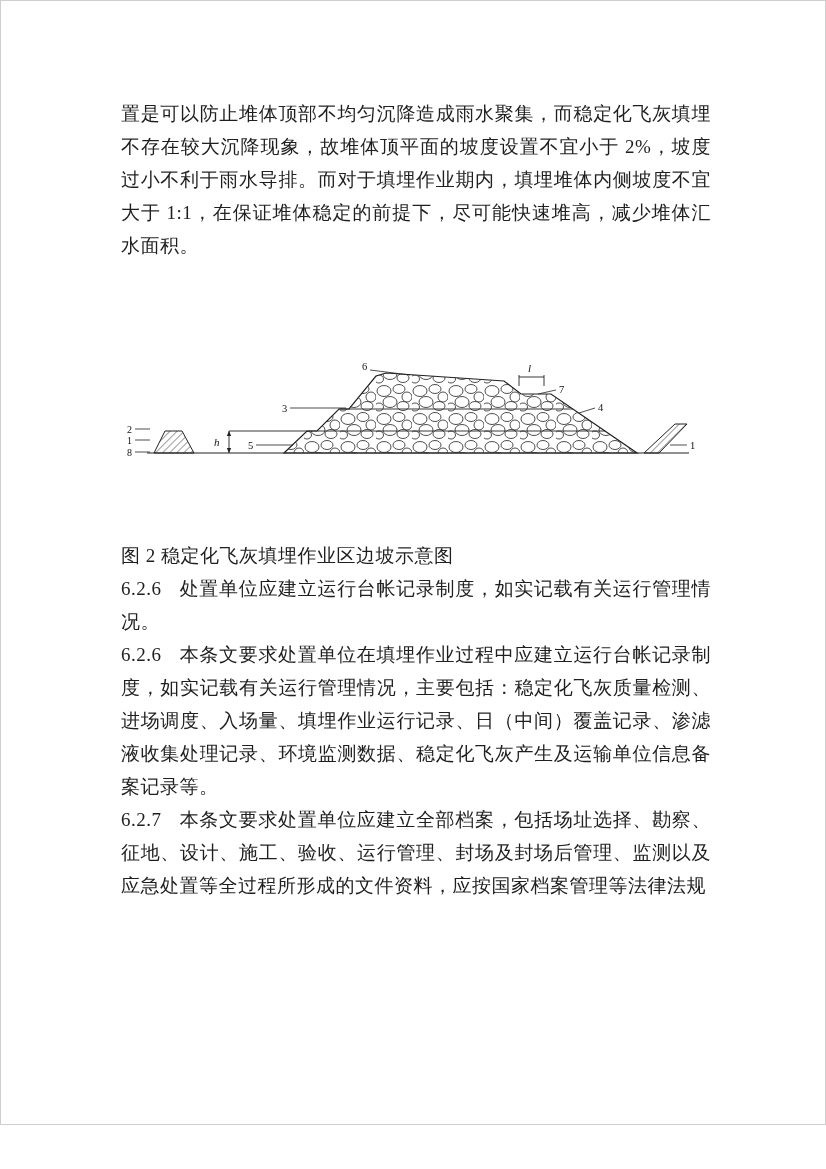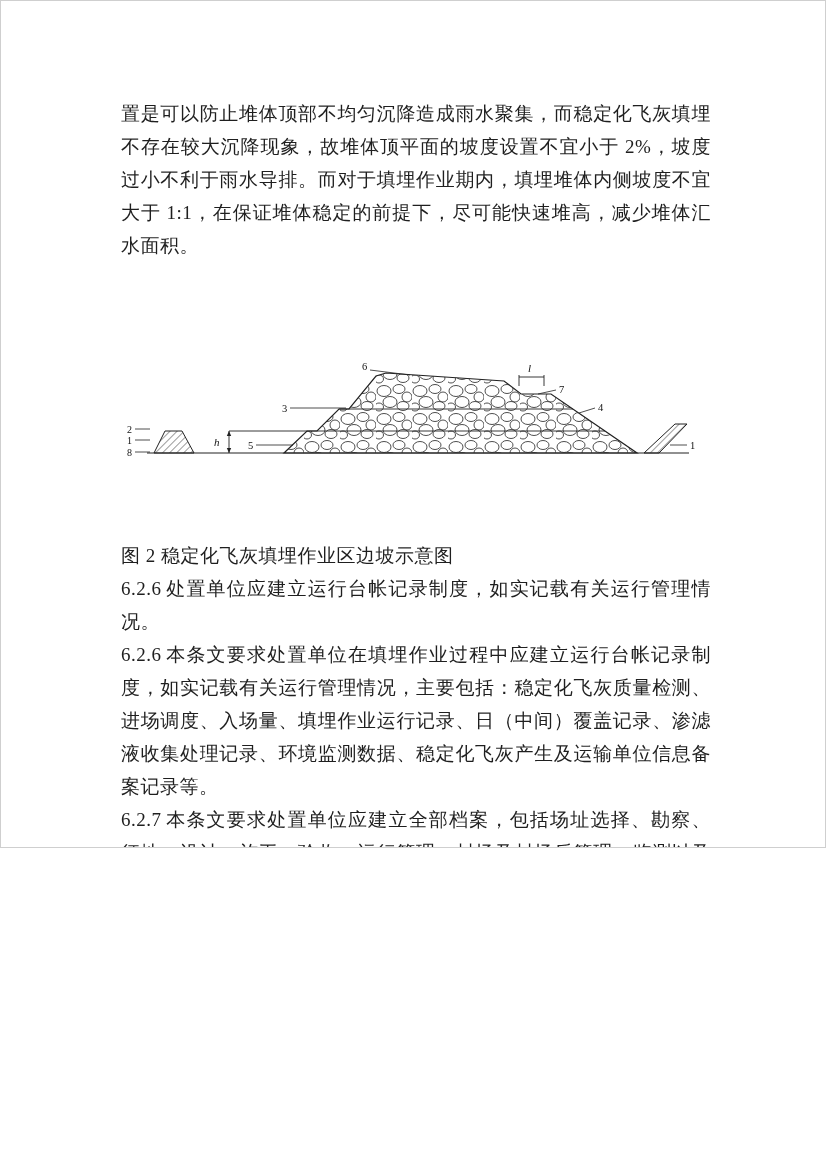--- a/index.html
+++ b/index.html
@@ -1,39 +1,39 @@
 <!DOCTYPE html>
 <html><head>
 <meta charset="utf-8">
 <style>
   * { margin: 0; padding: 0; box-sizing: border-box; }
   html, body { background: #ffffff; }
   .page {
     position: relative;
     width: 826px;
-    height: 848px;
+    height: 1125px;
     background: #ffffff;
     border: 1px solid #cfcfcf;
     font-family: "Liberation Serif", serif;
     color: #1f1f1f;
     overflow: hidden;
   }
   .content {
     position: absolute;
     left: 120px;
     right: 114px;
     top: 96px;
   }
   .para {
     font-size: 19px;
     line-height: 33px;
     letter-spacing: 0.5px;
     text-align: justify;
   }
-  .secnum { margin-right: 4px; }
+  .secnum { margin-right: 18px; }
   .figure { margin: 66px 0 0 0; }
   .diagram { display: block; margin-left: 3px; }
   .caption {
     margin-top: 41px;
     font-size: 19px;
     line-height: 33px;
     letter-spacing: 0.5px;
   }
   .page-number {
     position: absolute;

